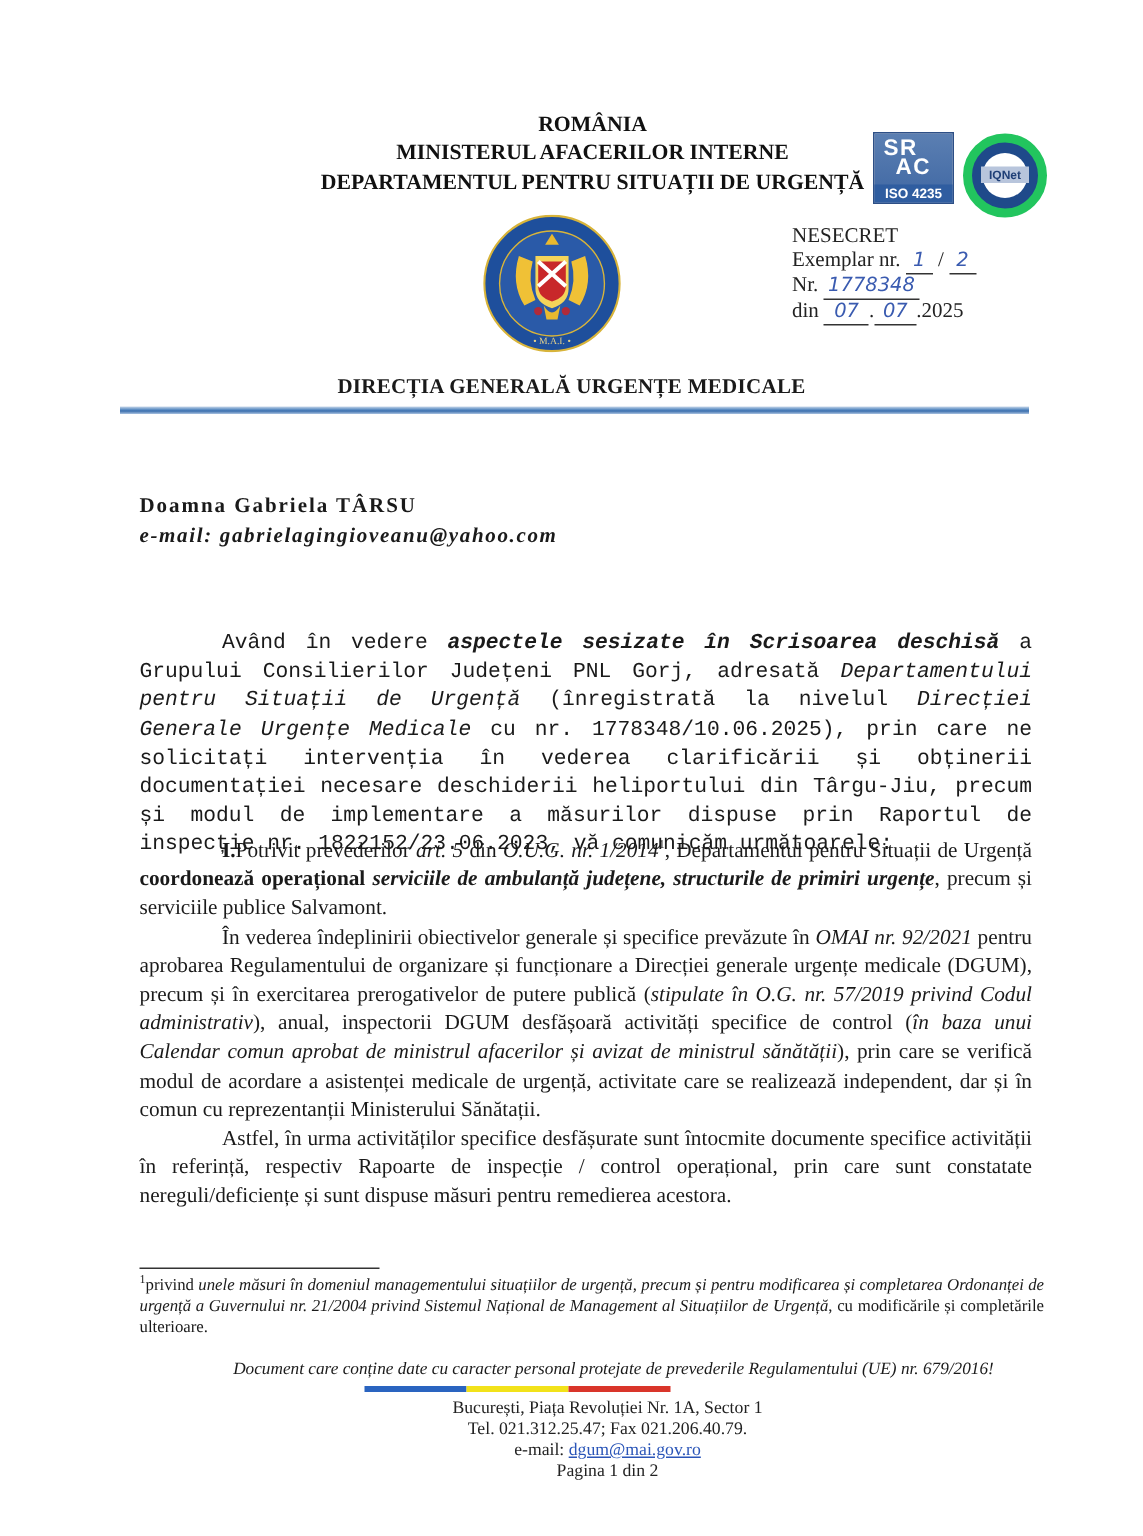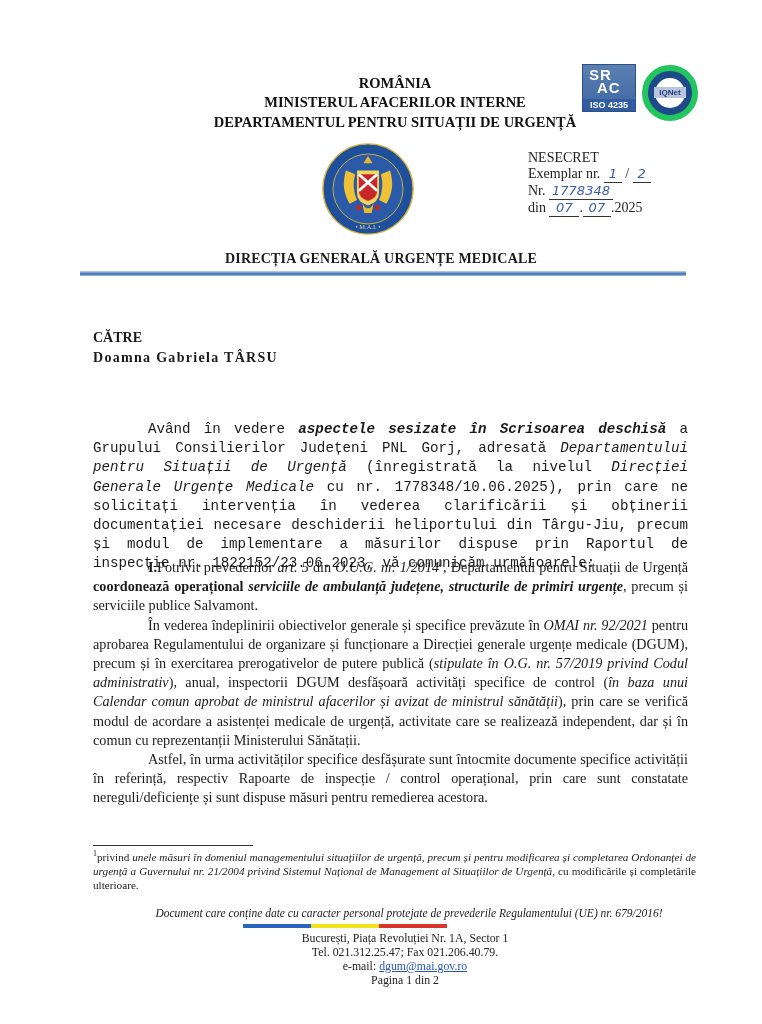--- a/index.html
+++ b/index.html
@@ -1,21 +1,21 @@
 <!DOCTYPE html>
 <html><head>
 <meta charset="utf-8">
 <style>
   html, body { margin: 0; padding: 0; background: #ffffff; }
   body { width: 762px; height: 1024px; position: relative; overflow: hidden;
          font-family: "Liberation Serif", "DejaVu Serif", serif; color: #1a1a1a; }
   .abs { position: absolute; }
   .hdr { left: 0; width: 762px; text-align: center; font-weight: bold; font-size: 14.5px; line-height: 20px; color: #111; }
   .hdr-line { position: absolute; left: 0; width: 790px; text-align: center; }
-  #logos { left: 582px; top: 64px; width: 120px; height: 50px; padding-left: 28px; }
+  #logos { left: 582px; top: 88px; width: 120px; height: 50px; padding-left: 28px; }
   .srac { position: absolute; left: 0; top: 0; width: 52px; height: 46px; background: linear-gradient(#5b7fb2,#3f67a3); border: 1px solid #2d4f86; }
   .srac .t1 { position: absolute; left: 6px; top: 1px; font: bold 15px "Liberation Sans", sans-serif; color: #fff; letter-spacing: 1px; }
   .srac .t2 { position: absolute; left: 14px; top: 14px; font: bold 15px "Liberation Sans", sans-serif; color: #fff; letter-spacing: 1px; }
   .srac .t3 { position: absolute; left: 0; bottom: 0; width: 52px; height: 12px; background: #2f5da0; font: bold 9px "Liberation Sans", sans-serif; color: #fff; text-align: center; line-height: 12px; }
   .iqnet { position: absolute; left: 60px; top: 1px; width: 44px; height: 44px; border-radius: 50%; background: #1f4a8a; border: 6px solid #22c55e; }
   .iqnet .inner { position: absolute; left: 7px; top: 7px; width: 30px; height: 30px; border-radius: 50%; background: #ffffff; }
   .iqnet .lbl { position: absolute; left: 6px; top: 16px; width: 32px; height: 11px; background: #b8c5dc; font: bold 8px "Liberation Sans", sans-serif; color: #1f3f77; text-align: center; line-height: 11px; }
   #seal { left: 322px; top: 143px; width: 92px; height: 92px; }
   #reg { left: 528px; top: 150px; font-size: 14px; line-height: 16px; color: #222; }
   .hw { display: inline-block; border-bottom: 1px solid #333; text-align: center; color: #3a5bb0; font-family: "DejaVu Sans", sans-serif; font-size: 13px; font-style: italic; }
@@ -89,22 +89,22 @@
   <div>
     <span>din</span>
     <span class="hw" style="width:30px">07</span>.<span class="hw" style="width:28px">07</span><span>.2025</span>
   </div>
 </div>
 
 <div class="abs" id="directie">DIRECȚIA GENERALĂ URGENȚE MEDICALE</div>
 <div class="abs" id="rule"></div>
 
 <div class="abs" id="recipient">
-  <div>CĂTRE</div>
   <div class="wide">Doamna Gabriela TÂRSU</div>
+  <div class="em"><span>e-mail:</span> <span>gabrielagingioveanu@yahoo.com</span></div>
 </div>
 
 <div class="abs body" style="top:420px;font-family:Liberation Mono, monospace;">
   <p class="ind"><span>Având în vedere </span><b><i>aspectele sesizate în Scrisoarea deschisă</i></b><span> a Grupului Consilierilor Județeni PNL Gorj, adresată </span><i>Departamentului pentru Situații de Urgență</i><span> (înregistrată la nivelul </span><i>Direcției Generale Urgențe Medicale</i><span> cu nr. 1778348/10.06.2025), prin care ne solicitați intervenția în vederea clarificării și obținerii documentației necesare deschiderii heliportului din Târgu-Jiu, precum și modul de implementare a măsurilor dispuse prin Raportul de inspecție nr. 1822152/23.06.2023, vă comunicăm următoarele:</span></p>
 </div>
 
 <div class="abs body" style="top:558px;">
   <p class="ind"><b>I.</b><span>Potrivit prevederilor </span><i>art. 5</i><span> din </span><i>O.U.G. nr. 1/2014</i><sup>1</sup><span>, Departamentul pentru Situații de Urgență </span><b>coordonează operațional</b><span> </span><b><i>serviciile de ambulanță județene, structurile de primiri urgențe</i></b><span>, precum și serviciile publice Salvamont.</span></p>
   <p class="ind"><span>În vederea îndeplinirii obiectivelor generale și specifice prevăzute în </span><i>OMAI nr. 92/2021</i><span> pentru aprobarea Regulamentului de organizare și funcționare a Direcției generale urgențe medicale (DGUM), precum și în exercitarea prerogativelor de putere publică (</span><i>stipulate în O.G. nr. 57/2019 privind Codul administrativ</i><span>), anual, inspectorii DGUM desfășoară activități specifice de control (</span><i>în baza unui Calendar comun aprobat de ministrul afacerilor și avizat de ministrul sănătății</i><span>), prin care se verifică modul de acordare a asistenței medicale de urgență, activitate care se realizează independent, dar și în comun cu reprezentanții Ministerului Sănătații.</span></p>
   <p class="ind">Astfel, în urma activităților specifice desfășurate sunt întocmite documente specifice activității în referință, respectiv Rapoarte de inspecție / control operațional, prin care sunt constatate nereguli/deficiențe și sunt dispuse măsuri pentru remedierea acestora.</p>

